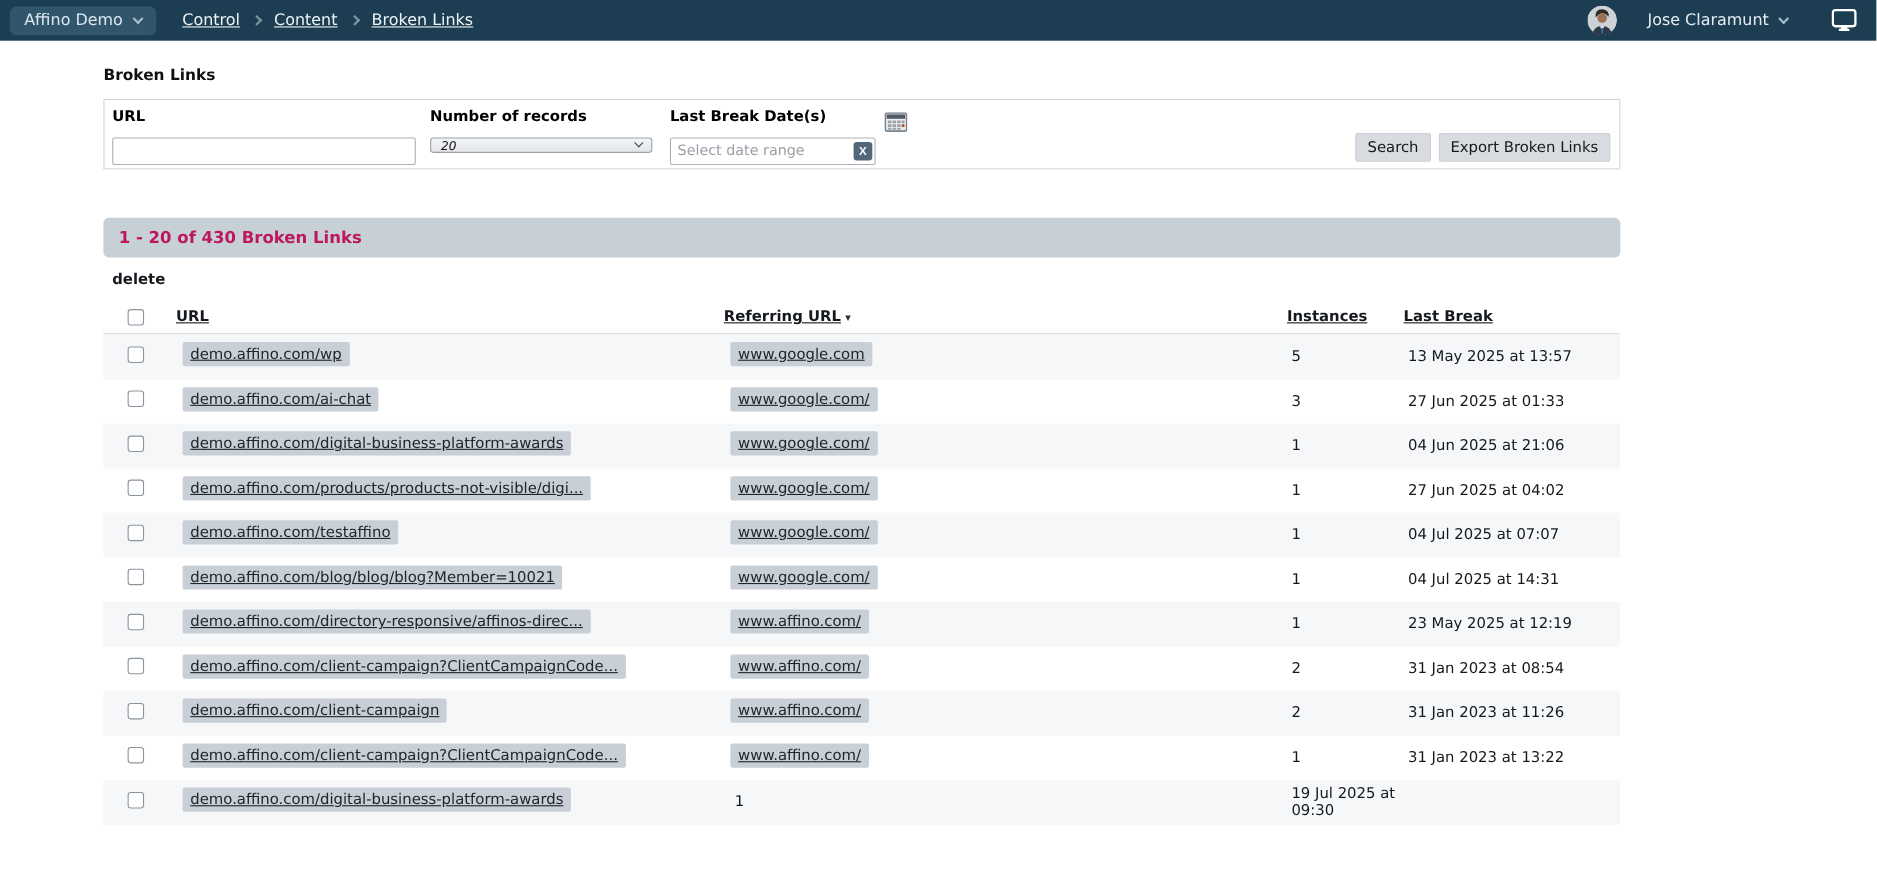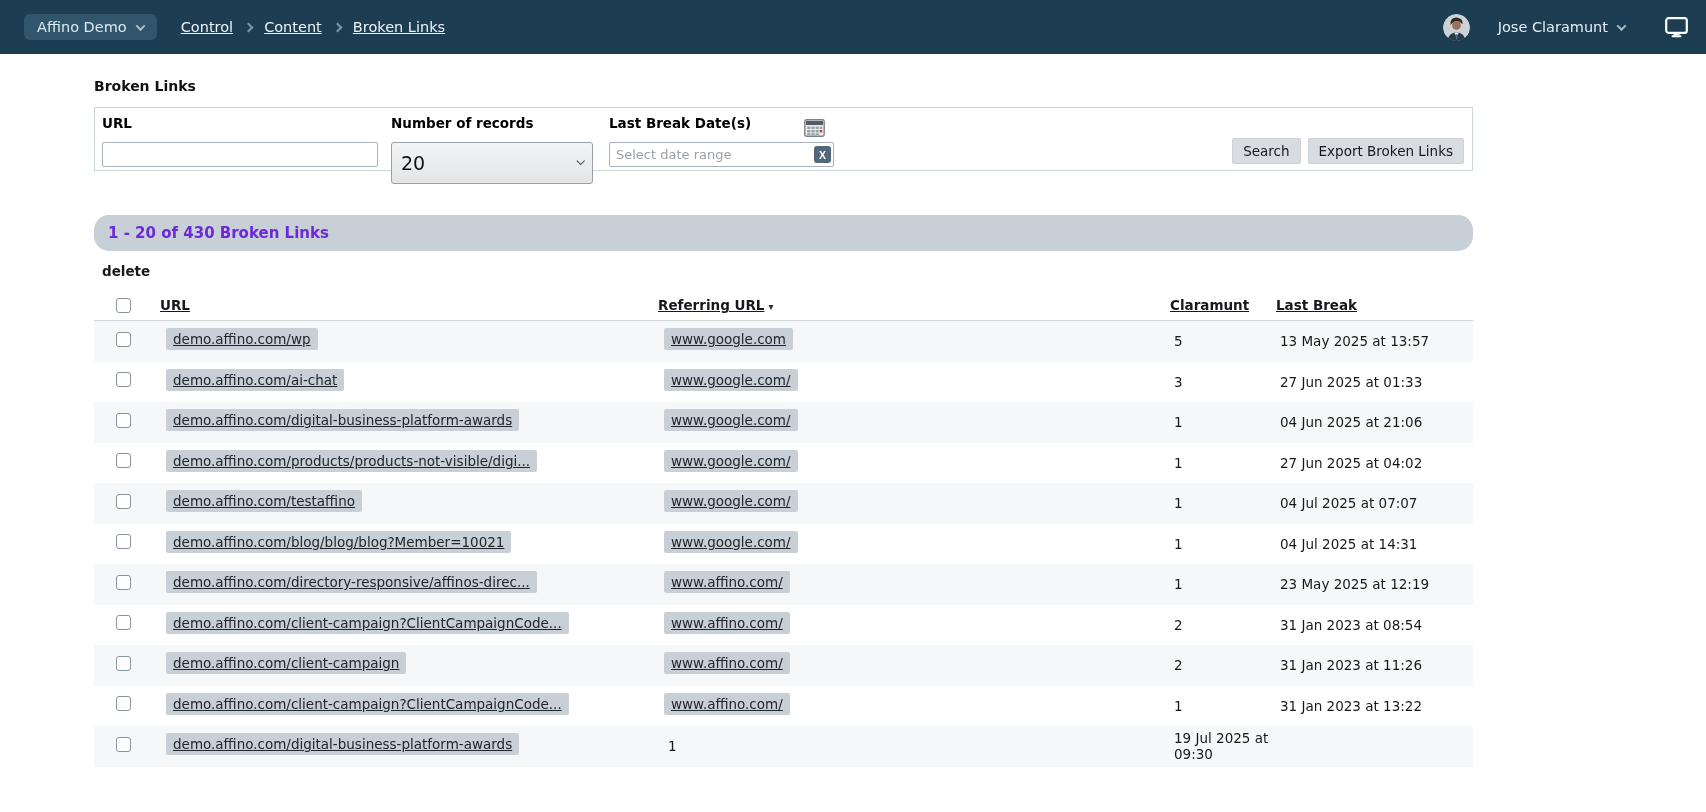--- a/index.html
+++ b/index.html
@@ -5,22 +5,22 @@
   * { box-sizing: border-box; }
   html,body { margin:0; padding:0; }
   body {
     width:1706px; height:812px; overflow:hidden;
     background:#ffffff;
     font-family:"DejaVu Sans","Liberation Sans",sans-serif;
     color:#15191d;
   }
   
   .topbar {
-    height:54px; background:#1d3e52; display:flex; align-items:center;
-    padding:0 18px 0 24px; color:#e8eef2;
+    height:37px; background:#1d3e52; display:flex; align-items:center;
+    padding:0 18px 0 9px; color:#e8eef2;
   }
   .app-chip {
     background:#31566c; border-radius:6px; padding:5px 13px;
     display:flex; align-items:center; gap:10px; font-size:14.5px; color:#dde8ee;
     cursor:pointer;
   }
   .chev { display:inline-block; width:7px; height:7px;
     border-right:2px solid #a9bcc7; border-bottom:2px solid #a9bcc7; }
   .chev.down { transform:rotate(45deg) translate(-1px,-1px); }
   .chev.right { transform:rotate(-45deg); border-color:#7e96a4; }
@@ -42,46 +42,46 @@
   .fgroup label { display:block; font-size:13.5px; font-weight:bold; color:#000; margin-bottom:11px; }
   .g-url  { left:7px;   width:276px; }
   .g-rec  { left:296px; width:202px; }
   .g-date { left:514px; width:232px; }
   .g-inst { left:838px; width:225px; }
   .tinput {
     width:100%; height:25px; border:1px solid #a9b2ba; border-radius:2px;
     font-family:inherit; font-size:13px; padding:0 6px; color:#222; background:#fff; outline:none;
   }
   .fselect {
-    height:42px; width:100%; border:1px solid #98a1aa; border-radius:3px;
+    height:14px; width:100%; border:1px solid #98a1aa; border-radius:3px;
     background:linear-gradient(#f3f4f5,#e3e5e7);
     display:flex; align-items:center; justify-content:space-between;
-    padding:0 9px; font-size:19px; color:#111; cursor:pointer;
+    padding:0 9px; font-size:11px; color:#111; cursor:pointer;font-style:italic;
   }
   .fselect .chev { border-color:#3c434a; border-width:1.6px; transform:rotate(45deg) translate(-1px,-2px); width:6px; height:6px; }
-  .date-wrap { position:relative; width:225px; display:inline-block;border-radius:10px; }
+  .date-wrap { position:relative; width:187px; display:inline-block;border-radius:10px; }
   .date-wrap .tinput { padding-right:24px; }
   .date-wrap .tinput::placeholder { color:#9aa0a6; }
   .clear-btn {
     position:absolute; right:3px; top:4px; width:17px; height:17px;
     background:#54677a; border:none; border-radius:3px; color:#fff;
     font-size:10.5px; font-weight:bold; line-height:16px; text-align:center; padding:0; cursor:pointer;
   }
   .cal-btn { position:absolute; left:195px; top:4px; background:none; border:none; padding:0; cursor:pointer; }
   .fbuttons { position:absolute; right:8px; top:30px; display:flex; gap:7px; }
   .gbtn {
     background:#d8dbe0; border:1px solid #cdd1d6; border-radius:2px;
     font-family:inherit; font-size:13.5px; color:#15191d;
     height:26px; padding:0 10px; cursor:pointer;
   }
   
   .count-bar {
     margin-top:44px; height:36px; width:1379px; background:#c7d0d7;
-    border-radius:15px; display:flex; align-items:center; padding-left:14px;
-    font-size:15px; font-weight:bold; color:#6d28d9;
+    border-radius:5px; display:flex; align-items:center; padding-left:14px;
+    font-size:15px; font-weight:bold; color:#be185d;
   }
   
   .grid { display:grid; grid-template-columns:66px 498px 506px 106px auto; width:1379px; }
   .thead { margin-top:12px; padding-bottom:7px; border-bottom:1px solid #d2d6d6; align-items:end; }
   .th { font-size:13.5px; font-weight:bold; color:#15191d;gap:16px; }
   .th a { color:#15191d; text-decoration:underline; }
   .th-del { padding-left:8px; display:flex; flex-direction:column; align-items:flex-start; }
   .th-del .lbl { font-weight:bold; }
   .cb {
     appearance:none; -webkit-appearance:none; width:15px; height:15px;
@@ -196,21 +196,21 @@
 
   <div class="grid thead">
     <div class="th th-del">
       <span class="lbl">delete</span>
       <input type="checkbox" class="cb" style="">
     </div>
     <div class="th"><a href="#">URL</a></div>
     <div class="th">
       <a href="#">Referring URL</a><span class="sort-tri">▾</span>
     </div>
-    <div class="th th-inst"><a href="#">Claramunt</a></div>
+    <div class="th th-inst"><a href="#">Instances</a></div>
     <div class="th th-date"><a href="#">Last Break</a></div>
   </div>
 
   <div id="rows">
   <div class="grid trow">
     <div class="c-del"><input type="checkbox" class="cb" style=""></div>
     <div class="c-url"><a class="chip" href="#">demo.affino.com/wp</a></div>
     <div class="c-ref"><a class="chip" href="#">www.google.com</a></div>
     <div class="c-inst">5</div>
     <div class="c-date">13 May 2025 at 13:57</div>

